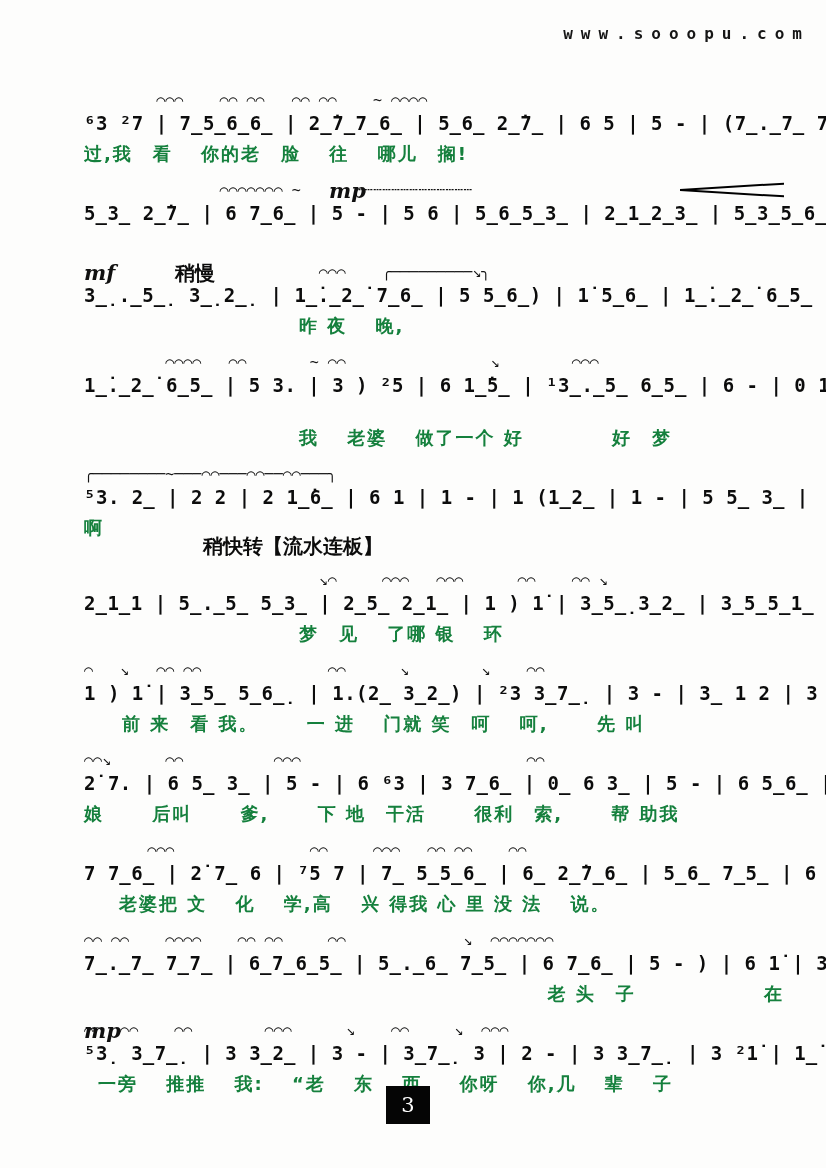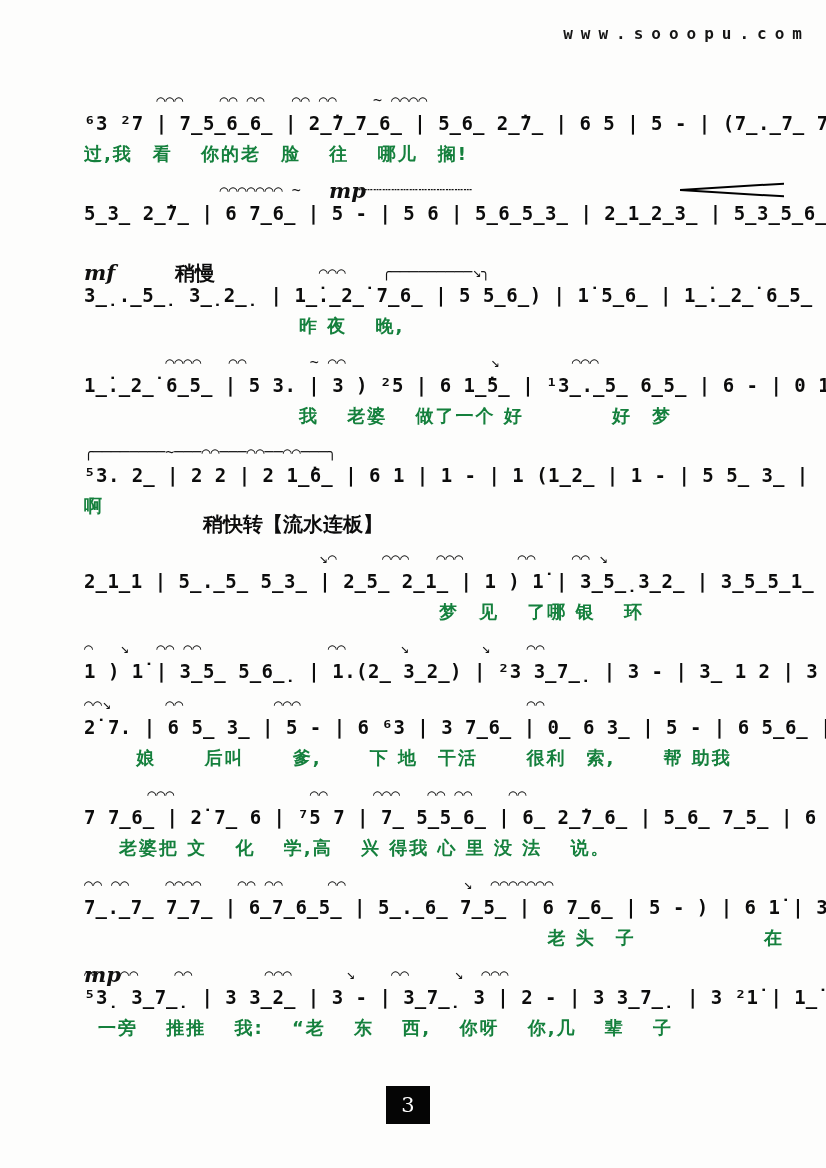--- a/index.html
+++ b/index.html
@@ -73,41 +73,42 @@
       <div class="system">
         <span class="ann dyn" style="left: 0%;">mf</span>
         <span class="ann tempo" style="left: 13%;">稍慢</span>
         <div class="arcs">                          ⌒⌒⌒    ╭─────────↘╮</div>
         <div class="notes">3̲̣.̲5̲̣ 3̲̣2̲̣ | 1̲̇.̲2̲̇ 7̲6̲ | 5 5̲6̲) | 1̇ 5̲6̲ | 1̲̇.̲2̲̇ 6̲5̲ | 5 3. | 3 - | (1̇ 5̲6̲ |</div>
         <div class="lyrics" style="padding-left: 215px;">昨 夜　 晚,</div>
       </div>
       <div class="system">
         <div class="arcs">         ⌒⌒⌒⌒   ⌒⌒       ~ ⌒⌒                ↘        ⌒⌒⌒</div>
         <div class="notes">1̲̇.̲2̲̇ 6̲5̲ | 5 3. | 3 ) ²5 | 6 1̲̇5̲ | ¹3̲.̲5̲ 6̲5̲ | 6 - | 0 1̇ | 1̲̇ 3 5̲ |</div>
-        <div class="lyrics" style="padding-left: 215px;">我　 老婆　 做了一个 好　　　　 好　梦</div>
+        <div class="lyrics" style="padding-left: 215px; margin-top: 22px;">我　 老婆　 做了一个 好　　　　 好　梦</div>
       </div>
       <div class="system">
         <span class="ann tempo below" style="left: 17%;">稍快转【流水连板】</span>
         <div class="arcs">╭────────~───⌒⌒───⌒⌒──⌒⌒───╮</div>
         <div class="notes">⁵3. 2̲ | 2 2 | 2 1̲̇6̲ | 6 1 | 1 - | 1 (1̲2̲ | 1 - | 5 5̲ 3̲ |</div>
         <div class="lyrics" style="padding-left: 0px;">啊</div>
       </div>
       <div class="system">
         <div class="arcs">                          ↘⌒     ⌒⌒⌒   ⌒⌒⌒      ⌒⌒    ⌒⌒ ↘</div>
         <div class="notes">2̲1̲1 | 5̲.̲5̲ 5̲3̲ | 2̲5̲ 2̲1̲ | 1 ) 1̇ | 3̲5̲̣3̲2̲ | 3̲5̲5̲1̲ | (6̲.̲3̲̣ 1̲2̲ | 3̲5̲̣ 1 |</div>
-        <div class="lyrics" style="padding-left: 215px; text-align: center;">梦　见　 了哪 银　 环</div>
+        <div class="lyrics" style="padding-left: 215px;">梦　见　 了哪 银　 环</div>
       </div>
       <div class="system">
         <div class="arcs">⌒   ↘   ⌒⌒ ⌒⌒              ⌒⌒      ↘        ↘    ⌒⌒</div>
         <div class="notes">1 ) 1̇ | 3̲5̲ 5̲6̲̣ | 1.(2̲ 3̲2̲) | ²3 3̲7̲̣ | 3 - | 3̲ 1 2 | 3 - | 6 5̲3̲ |</div>
+        <div class="lyrics" style="padding-left: 38px;">前 来　看 我。　　 一 进　 门就 笑　呵　 呵,　　 先 叫</div>
       </div>
       <div class="system">
         <div class="arcs">⌒⌒↘      ⌒⌒          ⌒⌒⌒                         ⌒⌒</div>
         <div class="notes">2̇ 7. | 6 5̲ 3̲ | 5 - | 6 ⁶3 | 3 7̲6̲ | 0̲ 6 3̲ | 5 - | 6 5̲6̲ |</div>
-        <div class="lyrics" style="padding-left: 0px; text-align: center;">娘　　 后叫　　 爹,　　 下 地　干活　　 很利　索,　　 帮 助我</div>
+        <div class="lyrics" style="padding-left: 0px;">娘　　 后叫　　 爹,　　 下 地　干活　　 很利　索,　　 帮 助我</div>
       </div>
       <div class="system">
         <div class="arcs">       ⌒⌒⌒               ⌒⌒     ⌒⌒⌒   ⌒⌒ ⌒⌒    ⌒⌒</div>
         <div class="notes">7 7̲6̲ | 2̇ 7̲ 6 | ⁷5 7 | 7̲ 5̲5̲6̲ | 6̲ 2̲̇7̲6̲ | 5̲6̲ 7̲5̲ | 6 7̲6̲ | 5 - |</div>
         <div class="lyrics" style="padding-left: 0px; margin-left: 35px;">老婆把 文　 化　 学,高　 兴 得我 心 里 没 法　 说。</div>
       </div>
       <div class="system">
         <div class="arcs">⌒⌒ ⌒⌒    ⌒⌒⌒⌒    ⌒⌒ ⌒⌒     ⌒⌒             ↘  ⌒⌒⌒⌒⌒⌒⌒</div>
         <div class="notes">7̲.̲7̲ 7̲7̲ | 6̲7̲6̲5̲ | 5̲.̲6̲ 7̲5̲ | 6 7̲6̲ | 5 - ) | 6 1̇ | 3̲ 5. | 5 ⁵6̣ |</div>
         <div class="lyrics" style="padding-left: 390px; text-align: right;">老 头　子　　　　　　 在</div>

